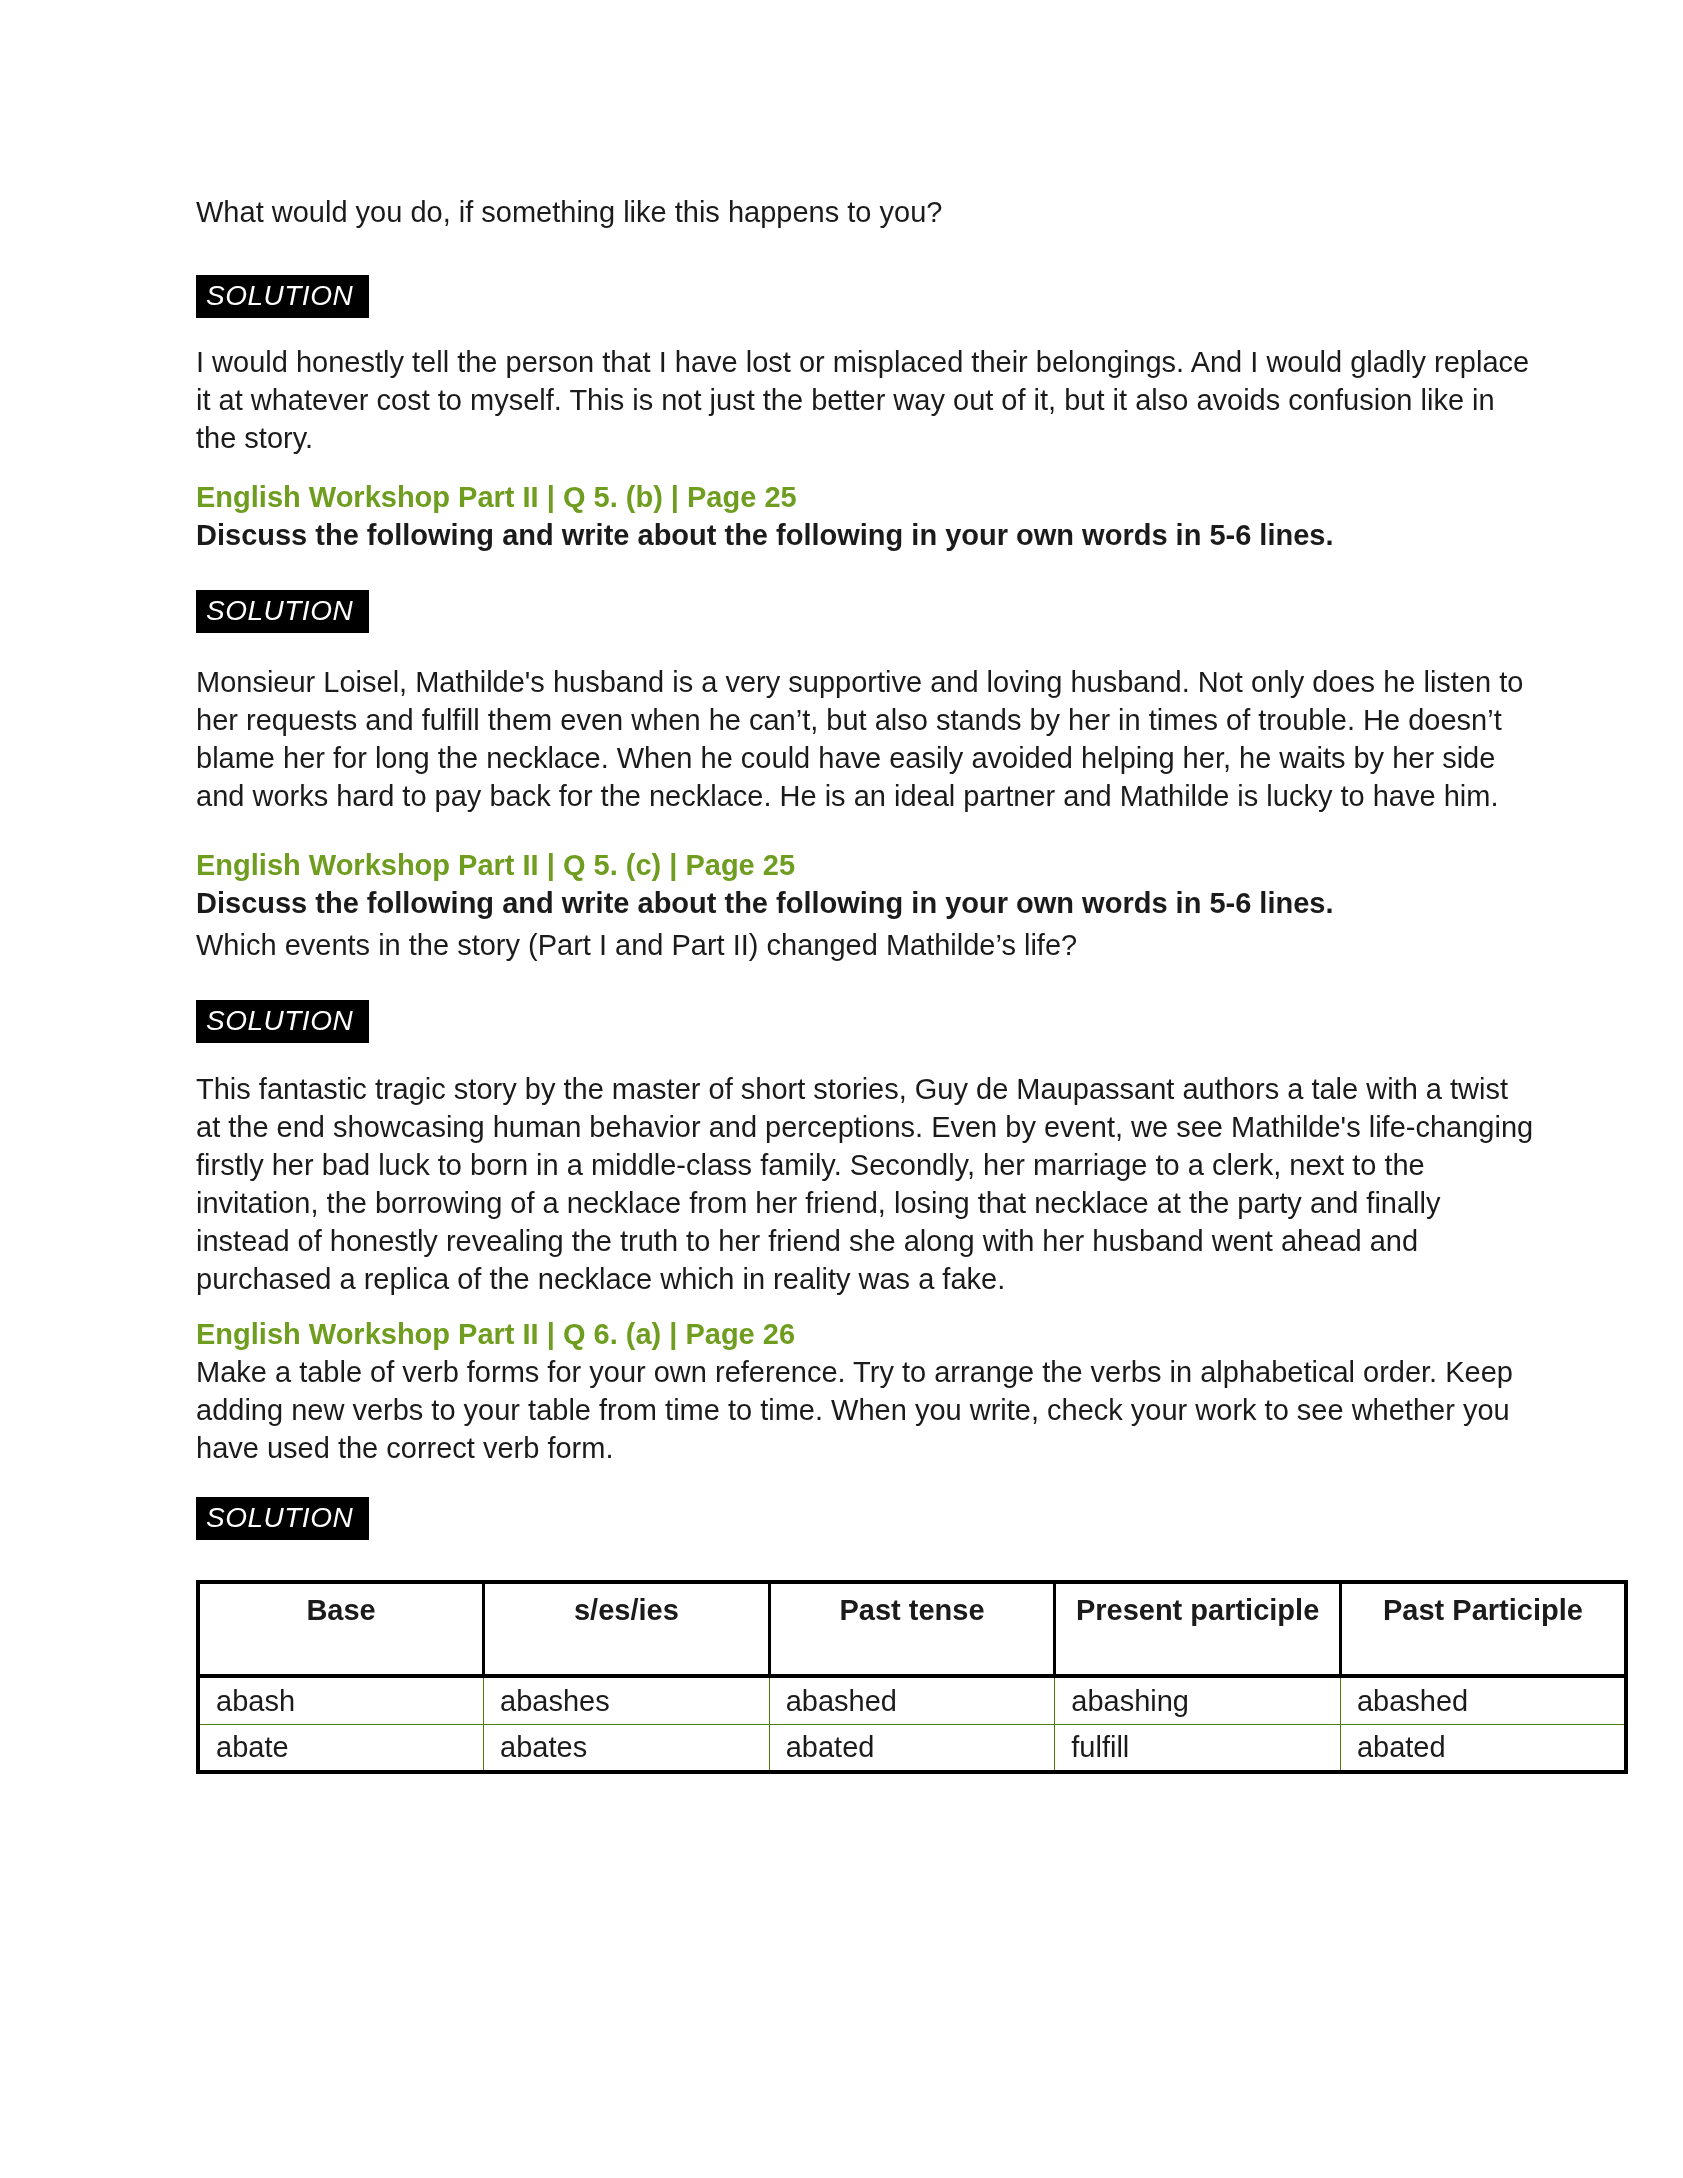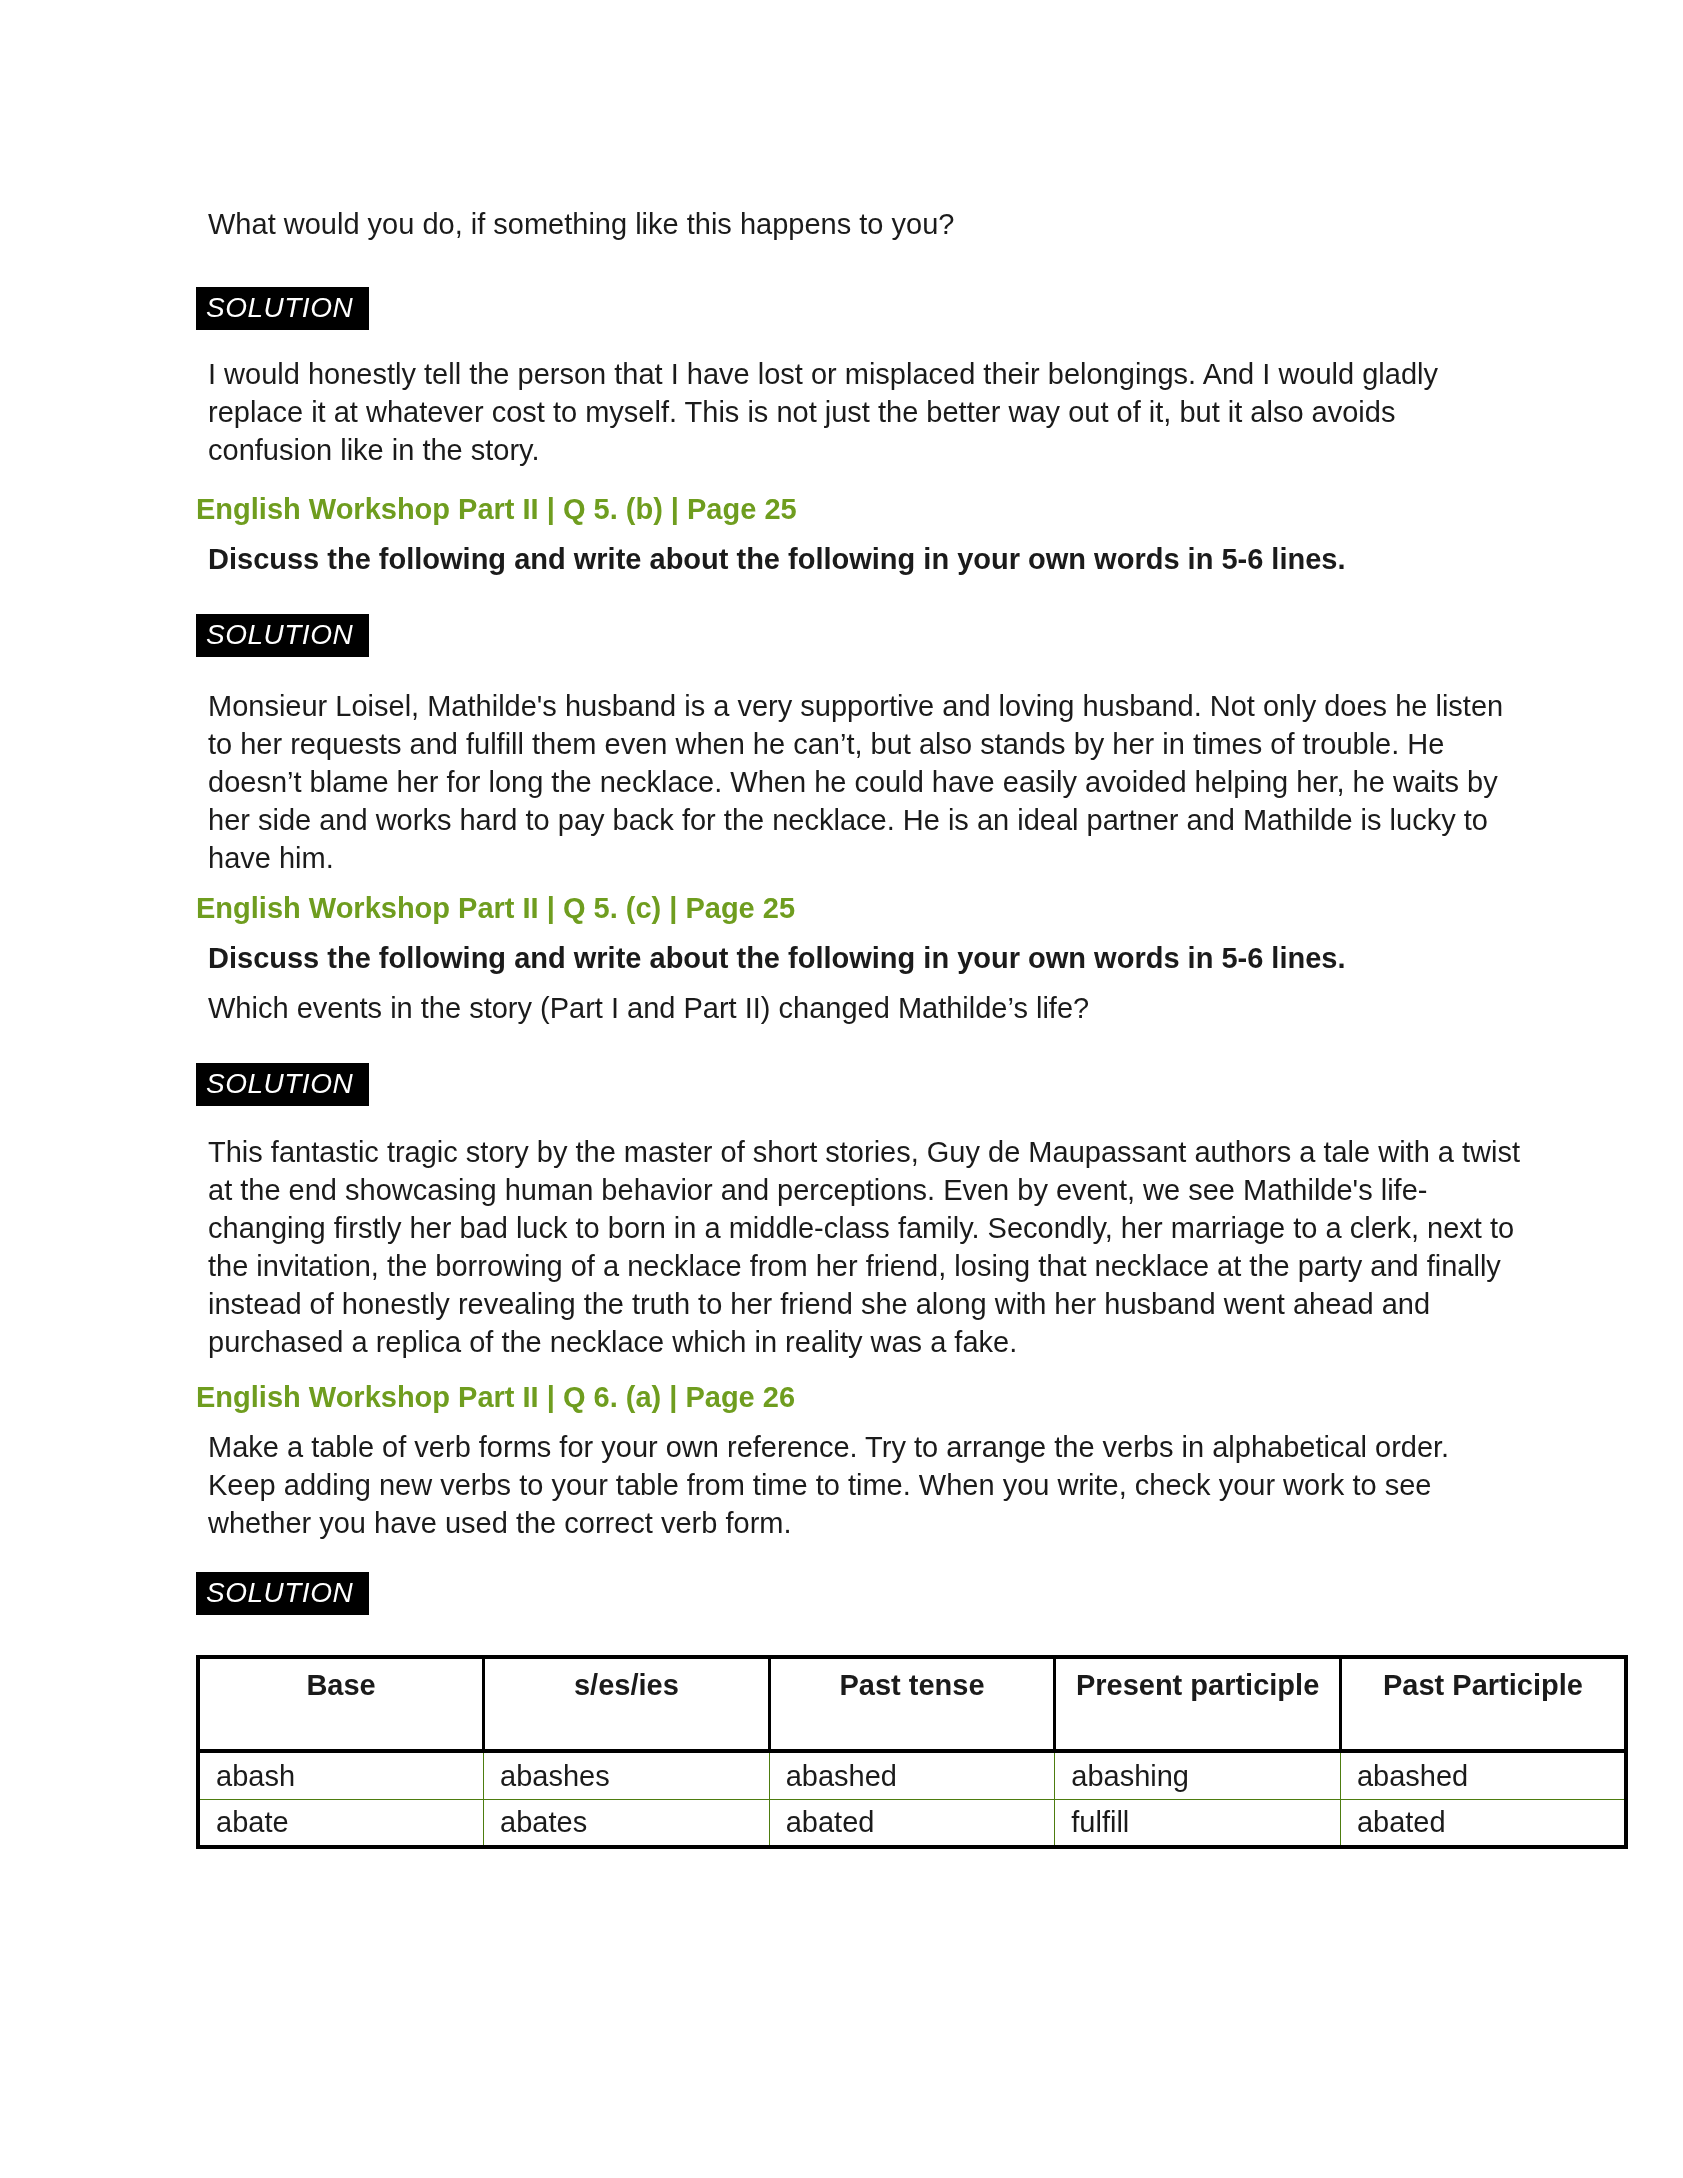--- a/index.html
+++ b/index.html
@@ -13,21 +13,21 @@
     overflow: hidden;
   }
   .content {
     padding: 193px 147px 0 196px;
     width: 1340px;
     box-sizing: content-box;
   }
   .body-text {
     font-size: 29px;
     line-height: 38px;
-    margin: 12px;
+    margin: 0;
     color: #1b1b1b;
   }
   .bold { font-weight: bold; }
   .green-heading {
     font-size: 29px;
     line-height: 38px;
     font-weight: bold;
     color: #6f9d1f;
     margin: 0;
   }
@@ -41,21 +41,21 @@
     padding: 6px 16px 7px 10px;
     letter-spacing: 0.5px;
   }
   
   .mt-badge1 { margin-top: 44px; }
   .mt-para1  { margin-top: 25px; }
   .mt-h1     { margin-top: 21px; }
   .mt-q      { margin-top: 4px;  }
   .mt-badge2 { margin-top: 36px; }
   .mt-para2  { margin-top: 30px; }
-  .mt-h2     { margin-top: 12px; }
+  .mt-h2     { margin-top: 31px; }
   .mt-badge3 { margin-top: 36px; }
   .mt-para3  { margin-top: 27px; }
   .mt-h3     { margin-top: 17px; }
   .mt-badge4 { margin-top: 30px; }
 
   table.verb-table {
     border-collapse: collapse;
     margin-top: 40px;
     width: 1432px;
     table-layout: fixed;

